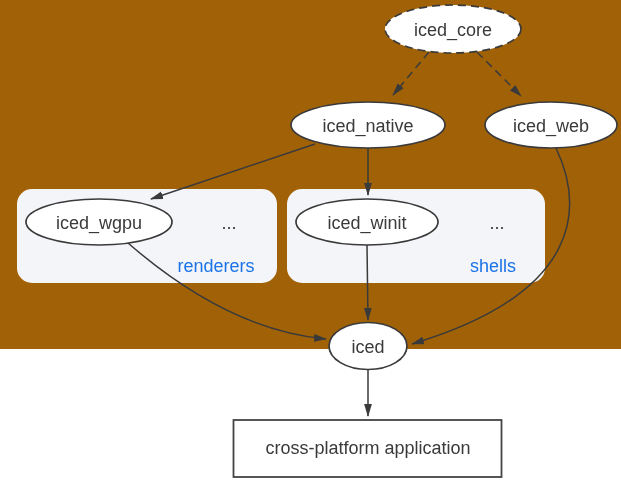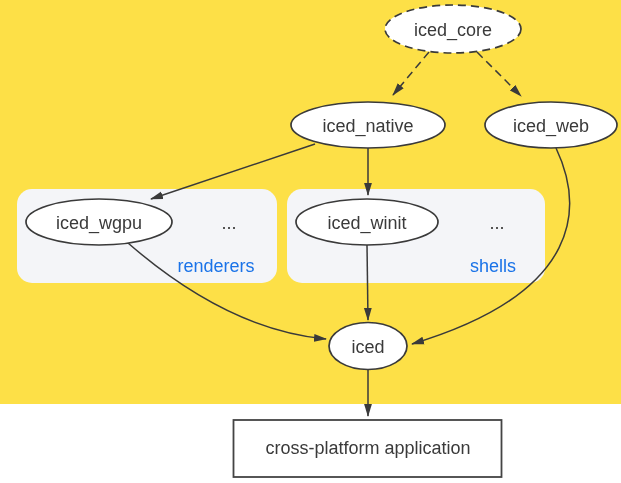--- a/index.html
+++ b/index.html
@@ -7,22 +7,22 @@
     padding: 0;
     background: #ffffff;
     width: 621px;
     height: 483px;
     overflow: hidden;
     font-family: "Liberation Sans", sans-serif;
   }
   .diagram-wrap {
     position: relative;
     width: 621px;
-    height: 404px;
-    background: #fde047;
+    height: 349px;
+    background: #a16207;
   }
   svg { display: block; }
   .group-box {
     fill: #f4f5f8;
     stroke: none;
   }
   .node-ellipse {
     fill: #ffffff;
     stroke: #3a3a3a;
     stroke-width: 1.7;

